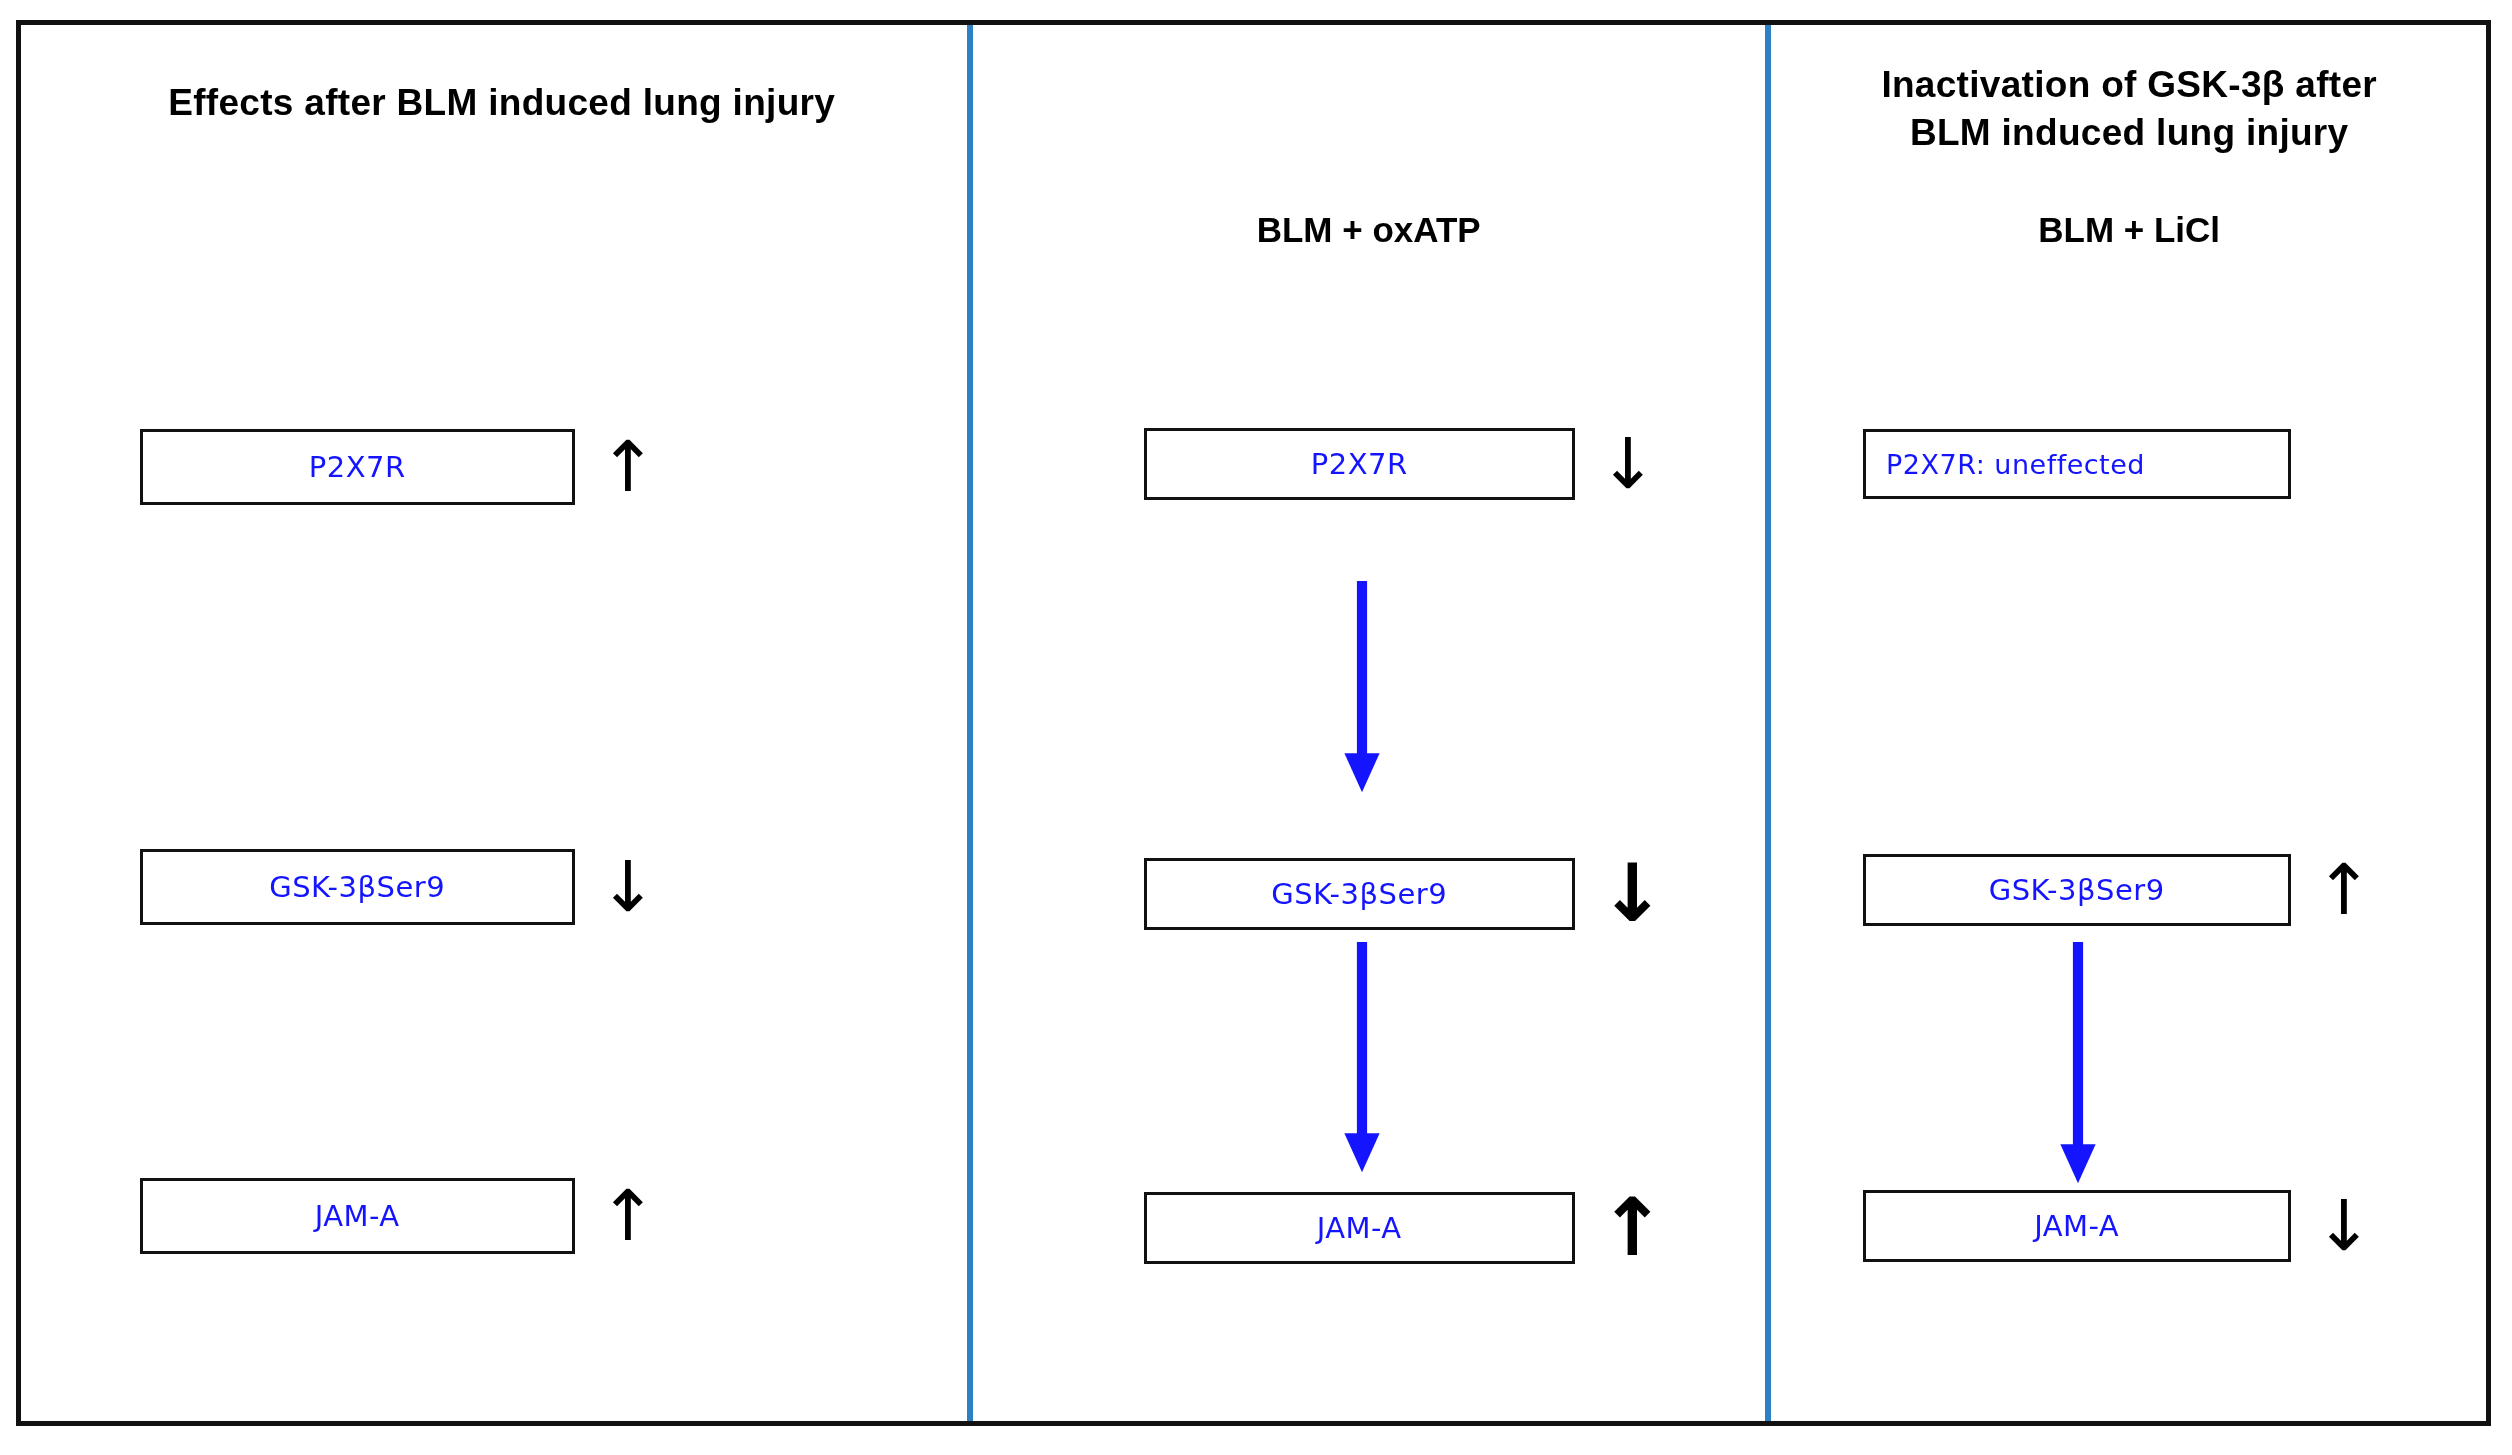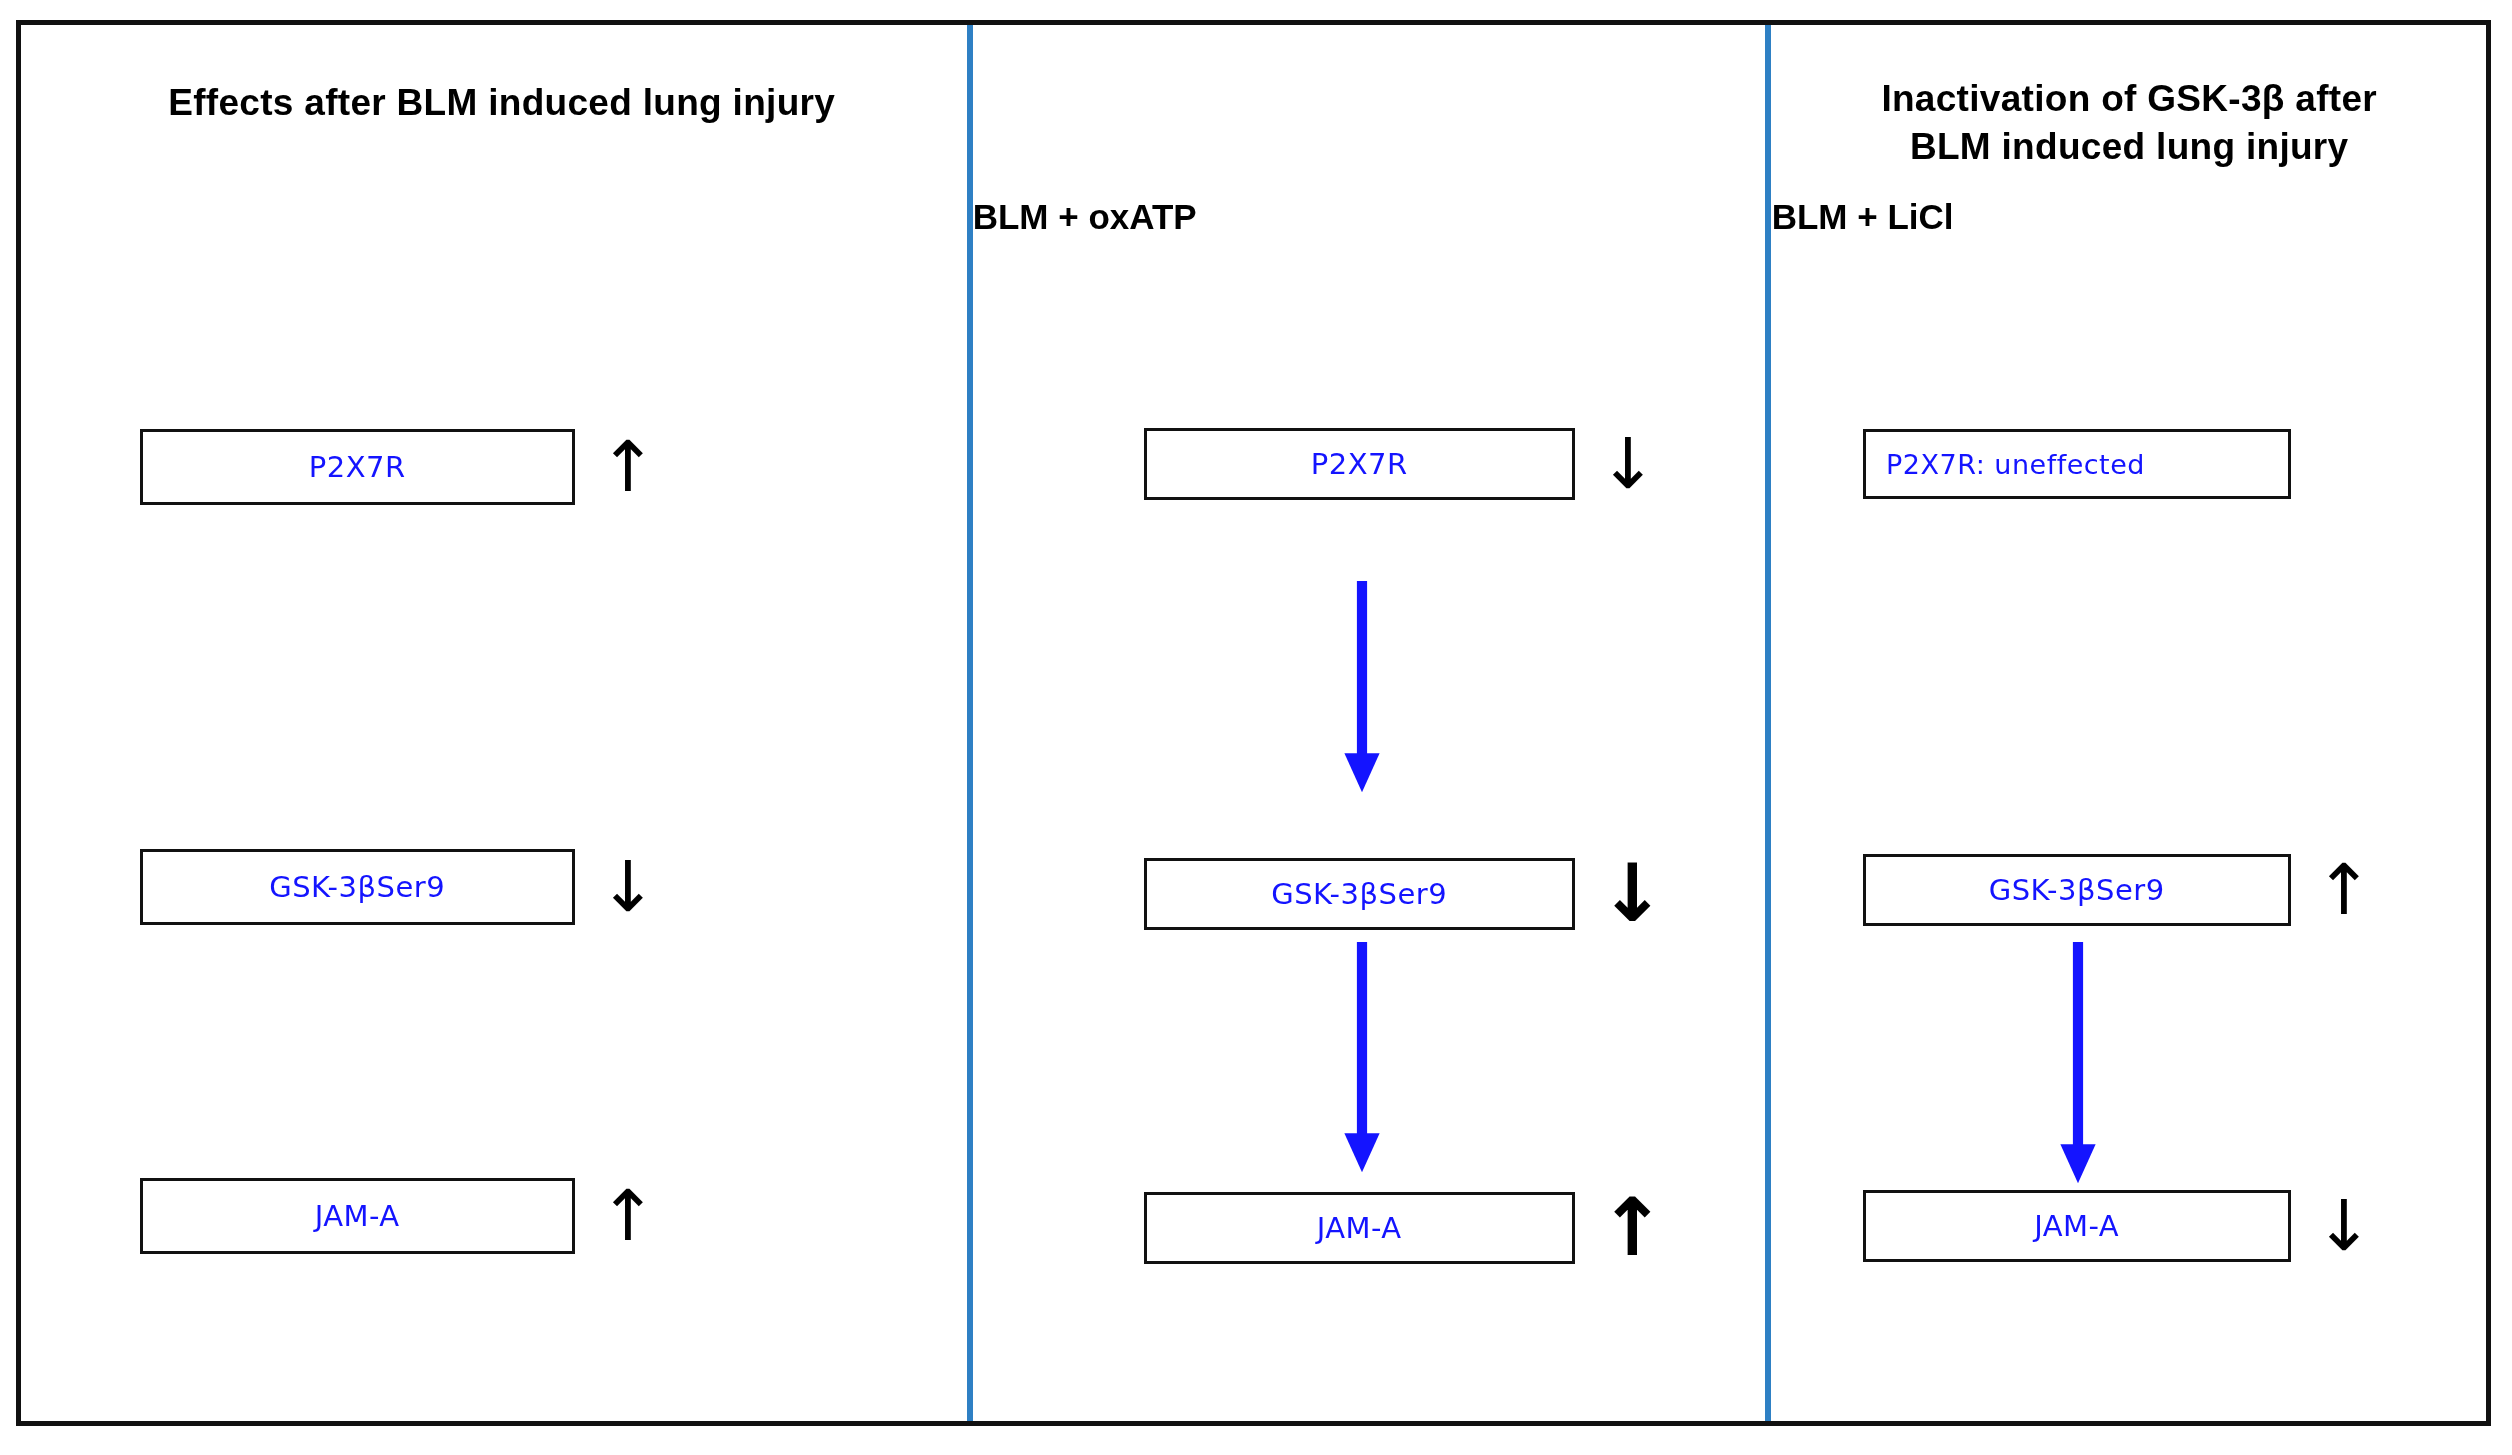--- a/index.html
+++ b/index.html
@@ -54,28 +54,28 @@
     right: 0;
     text-align: center;
     font-weight: bold;
     font-size: 37px;
     line-height: 1.28;
     color: #000000;
     letter-spacing: 0.3px;
   }
   #title-left   { top: 54px;  padding: 0 109px; }
   #title-middle { top: 54px;  padding: 0 93px; }
-  #title-right  { top: 50px;  padding: 0 102px;  }
+  #title-right  { top: 36px;  padding: 0 102px;  }
 
   .treatment-label {
     position: absolute;
     left: 0;
     right: 0;
-    top: 172px;
-    text-align: left;
+    top: 185px;
+    text-align: center;
     font-weight: bold;
     font-size: 35px;
     color: #000000;
   }
 
   
   .node-row {
     position: absolute;
     display: flex;
     align-items: center;

